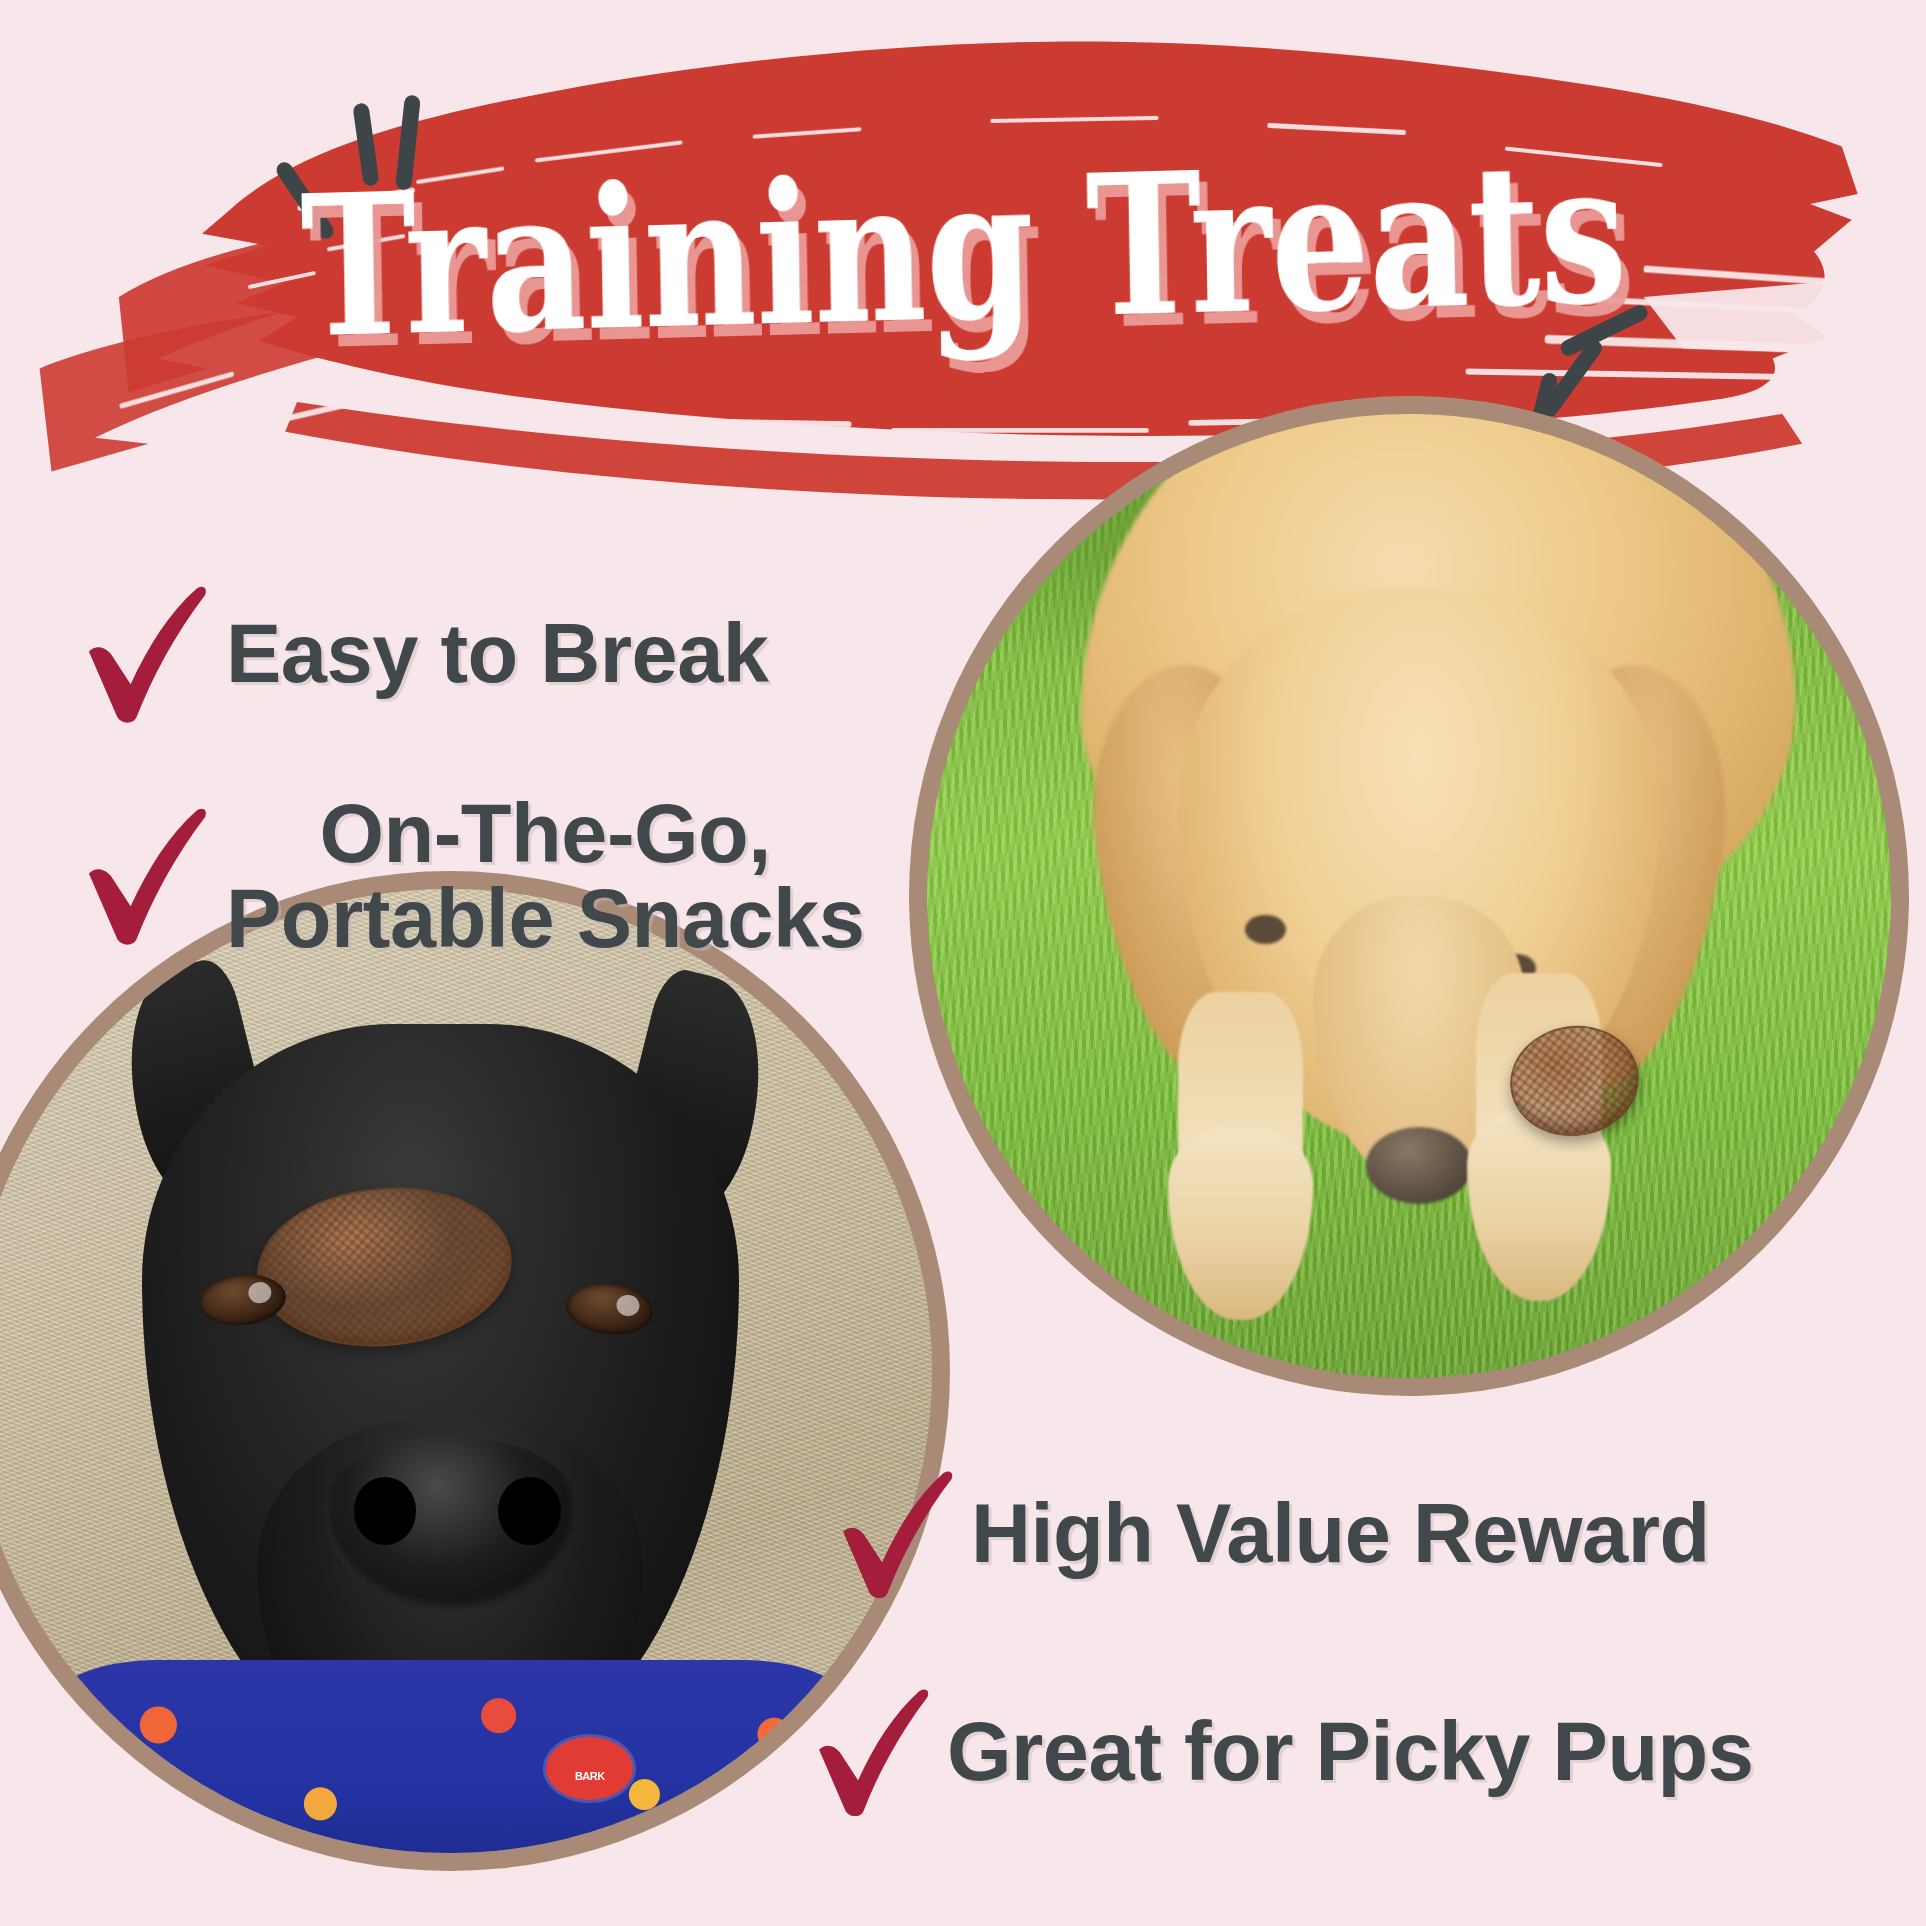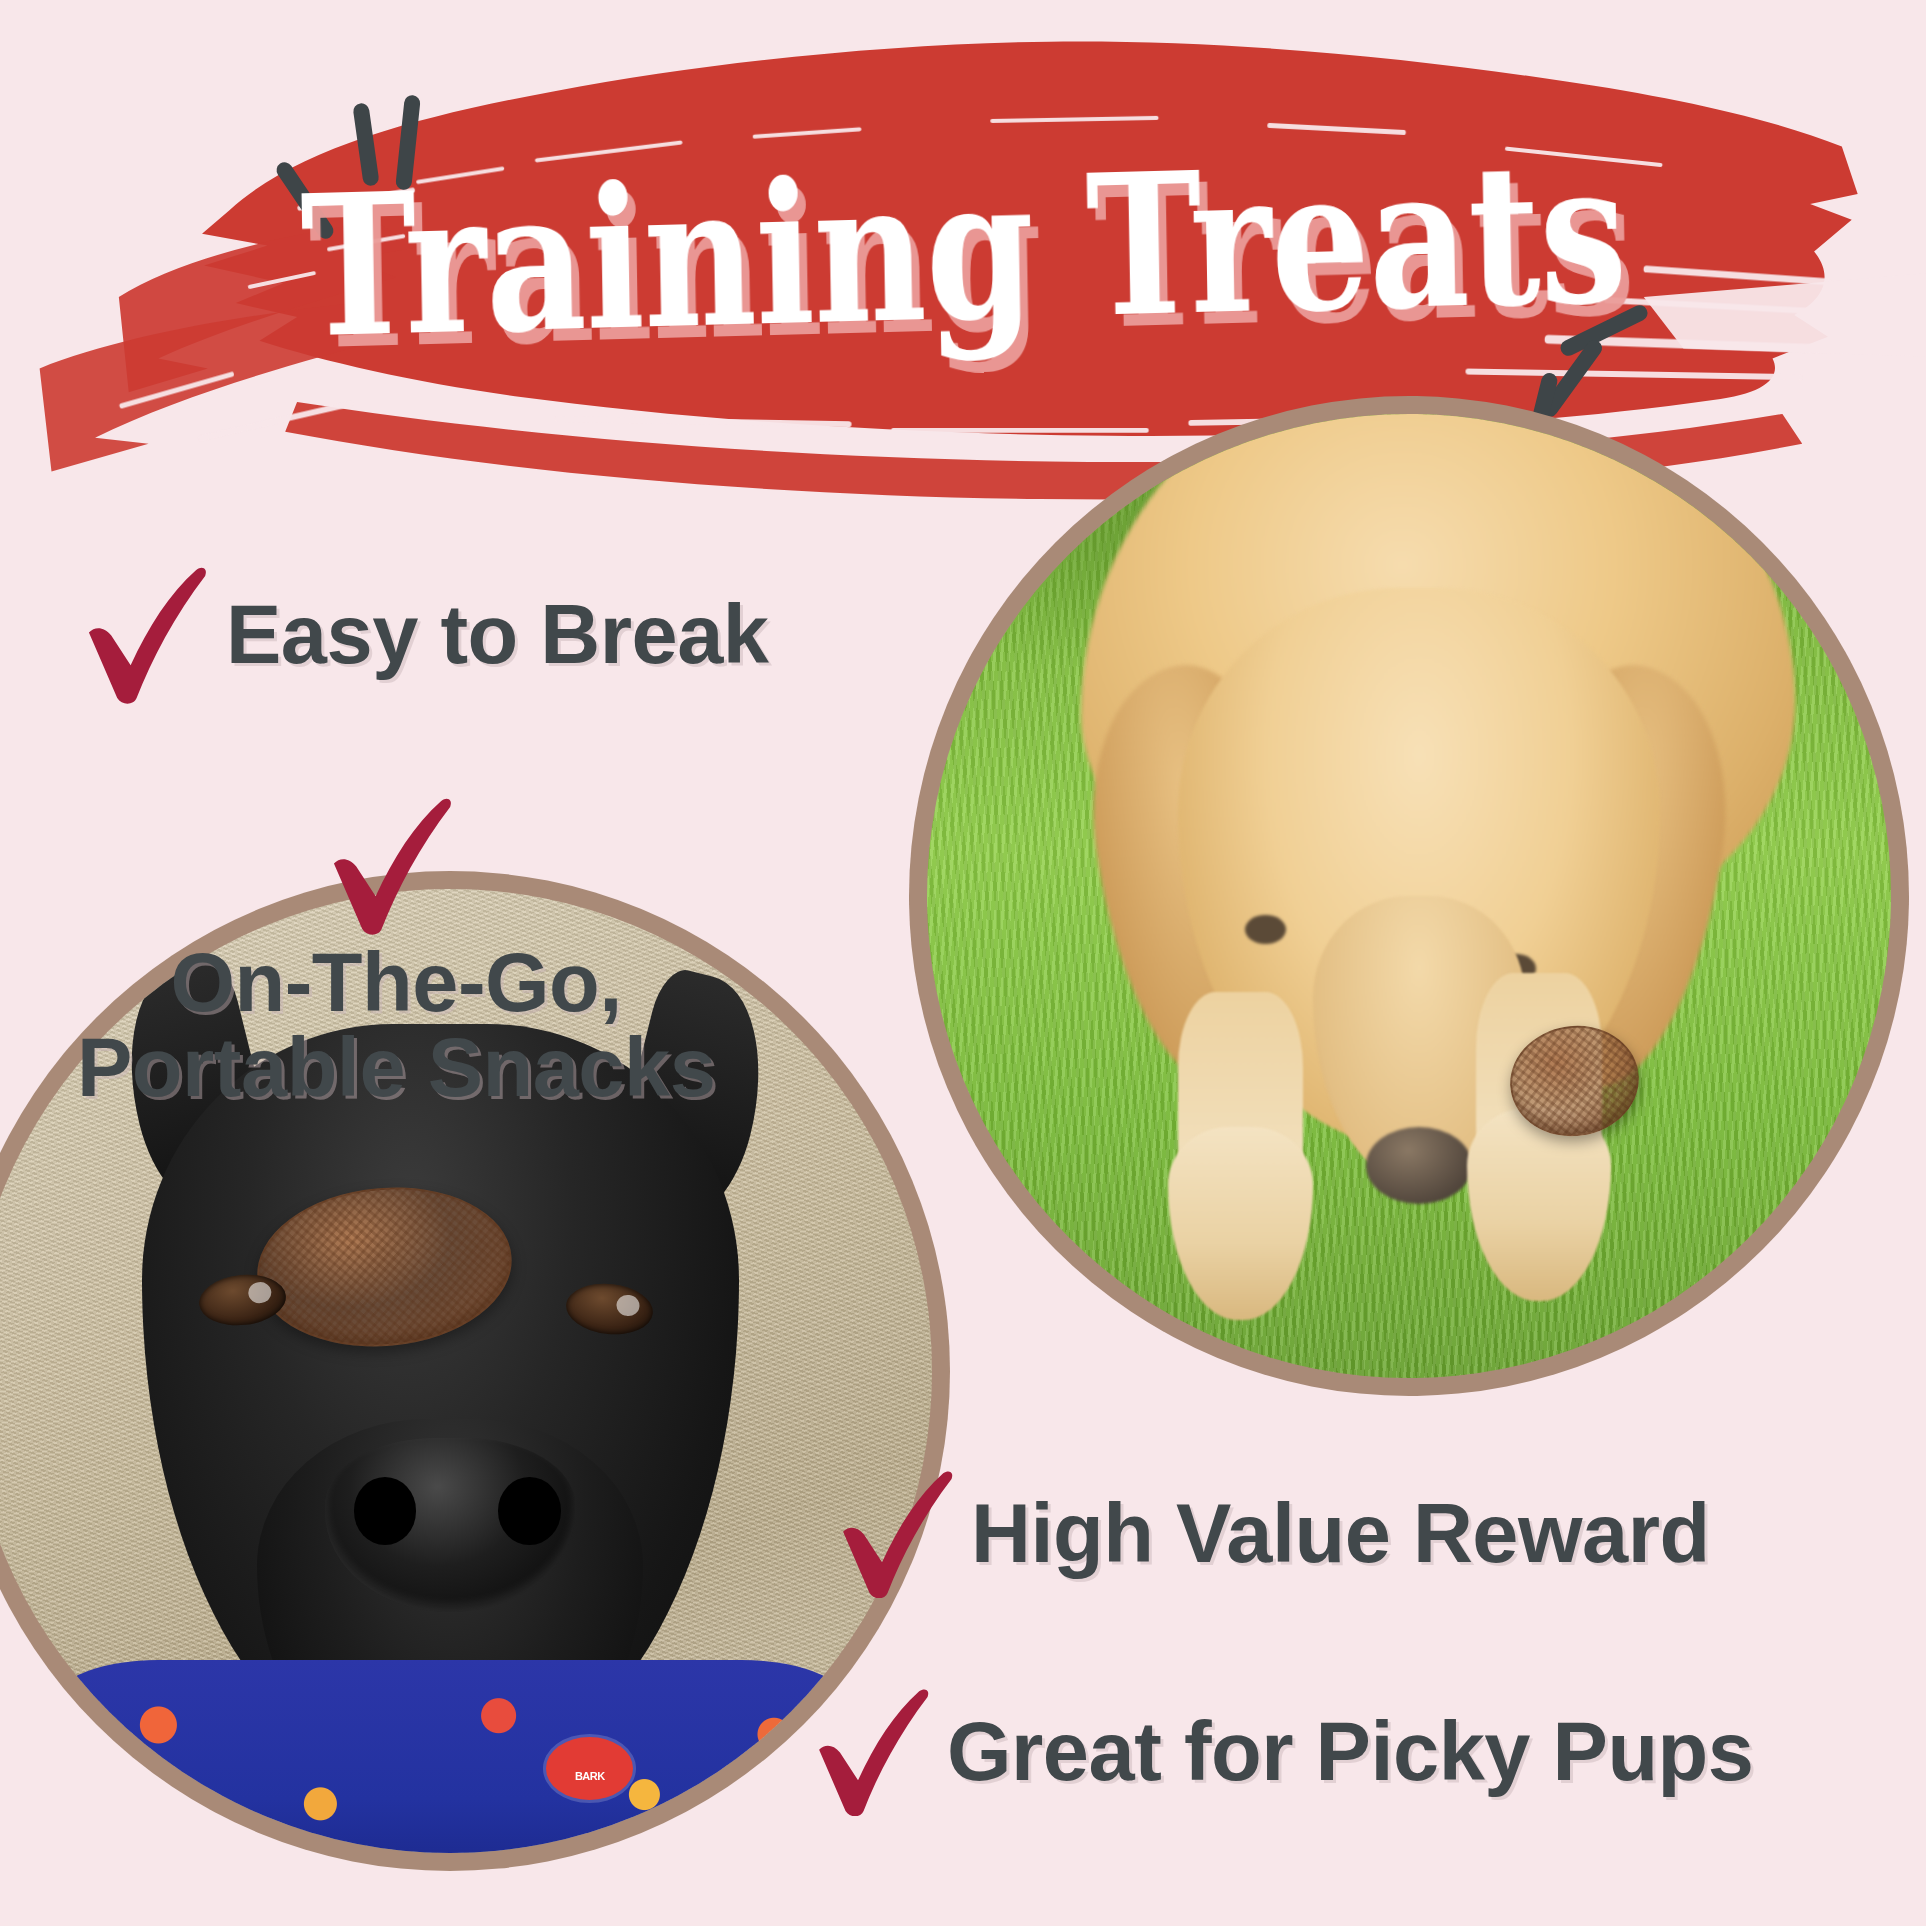--- a/index.html
+++ b/index.html
@@ -205,23 +205,23 @@
   .feat-text{
     font-family:"Liberation Sans", sans-serif;
     font-weight:700;
     color:#41484b;
     letter-spacing:-0.5px;
     line-height:1.02;
     text-shadow:3px 3px 0 rgba(200,180,185,0.45);
     white-space:pre-line;
   }
 
-  .f1{left:77px;top:561px;}
+  .f1{left:77px;top:580px;}
   .f1 .feat-text{font-size:83px;}
-  .f2{left:77px;top:792px;flex-direction:column;}
+  .f2{left:77px;top:792px;}
   .f2 .feat-text{font-size:83px;text-align:center;}
   .f3{left:832px;top:1465px;}
   .f3 .feat-text{font-size:83px;}
   .f4{left:808px;top:1683px;}
   .f4 .feat-text{font-size:83px;}
 </style>
 </head>
 <body>
 
 <div id="stage">

